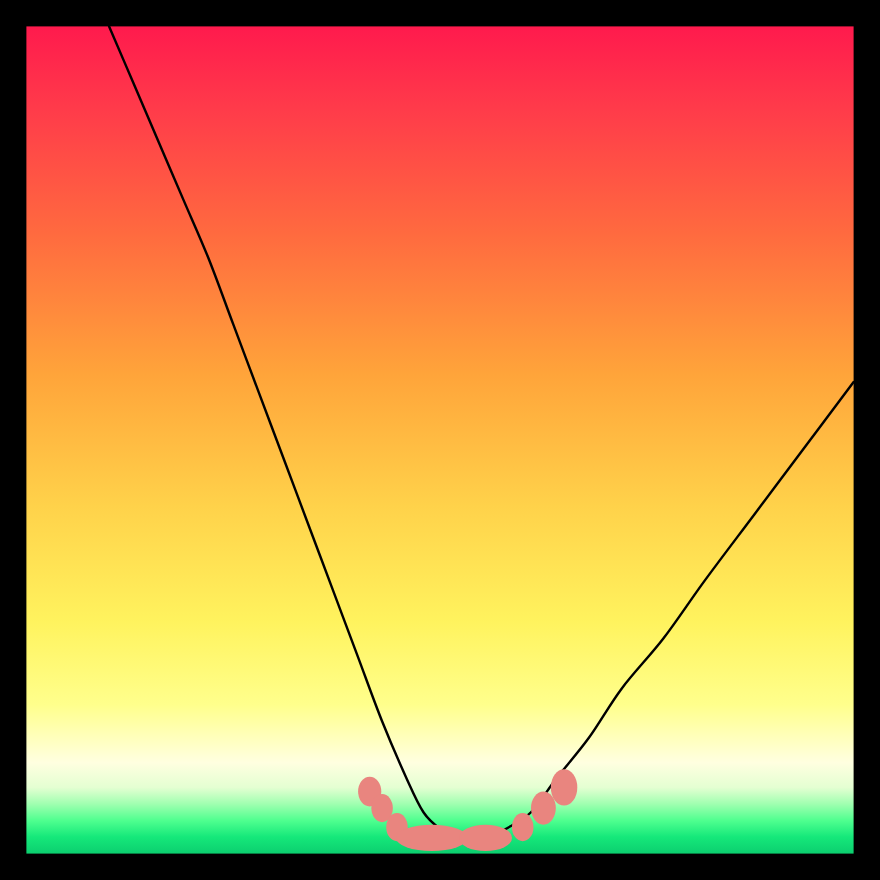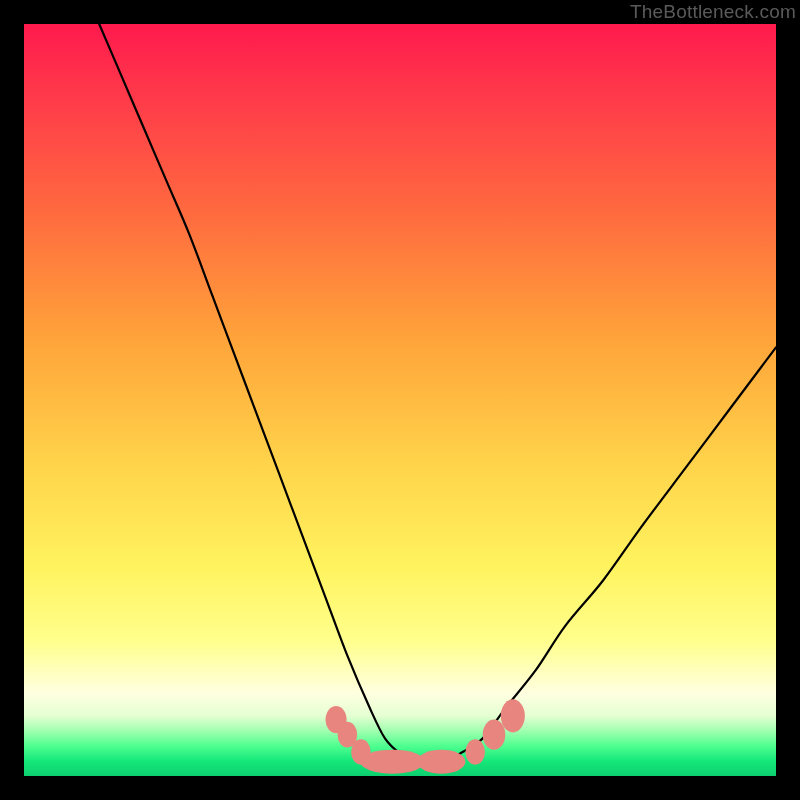--- a/index.html
+++ b/index.html
@@ -62,21 +62,20 @@
     left: 0;
     width: 752px;
     height: 752px;
     overflow: visible;
   }
 </style>
 </head>
 <body>
 
 <div class="frame">
-  <div class="attribution">TheBottleneck.com</div>
 
   <div class="plot-area">
     <svg class="curve" viewBox="0 0 752 752" preserveAspectRatio="none">
       <path id="curve-path" fill="none" stroke="#000000" stroke-width="2.2" stroke-linecap="round" stroke-linejoin="round" d="M 75.20 0.00 C 78.96 8.77, 90.24 35.09, 97.76 52.64 C 105.28 70.19, 112.80 87.73, 120.32 105.28 C 127.84 122.83, 135.36 140.37, 142.88 157.92 C 150.40 175.47, 157.92 191.76, 165.44 210.56 C 172.96 229.36, 180.48 250.67, 188.00 270.72 C 195.52 290.77, 203.04 310.83, 210.56 330.88 C 218.08 350.93, 225.60 370.99, 233.12 391.04 C 240.64 411.09, 248.16 431.15, 255.68 451.20 C 263.20 471.25, 270.72 491.31, 278.24 511.36 C 285.76 531.41, 293.28 551.47, 300.80 571.52 C 308.32 591.57, 315.84 612.88, 323.36 631.68 C 330.88 650.48, 339.65 670.53, 345.92 684.32 C 352.19 698.11, 355.95 706.88, 360.96 714.40 C 365.97 721.92, 370.99 725.68, 376.00 729.44 C 381.01 733.20, 386.03 735.71, 391.04 736.96 C 396.05 738.21, 401.07 736.96, 406.08 736.96 C 411.09 736.96, 416.11 738.21, 421.12 736.96 C 426.13 735.71, 429.89 733.20, 436.16 729.44 C 442.43 725.68, 451.20 721.92, 458.72 714.40 C 466.24 706.88, 472.51 695.60, 481.28 684.32 C 490.05 673.04, 501.33 660.51, 511.36 646.72 C 521.39 632.93, 530.16 616.64, 541.44 601.60 C 552.72 586.56, 566.51 572.77, 579.04 556.48 C 591.57 540.19, 602.85 522.64, 616.64 503.84 C 630.43 485.04, 646.72 463.73, 661.76 443.68 C 676.80 423.63, 691.84 403.57, 706.88 383.52 C 721.92 363.47, 744.48 333.39, 752.00 323.36"></path>
       <g id="marker-layer">
           <ellipse cx="312.08" cy="695.60" rx="10.53" ry="13.54" fill="#e9857f"></ellipse>
           <ellipse cx="323.36" cy="710.64" rx="9.78" ry="12.78" fill="#e9857f"></ellipse>
           <ellipse cx="336.90" cy="727.94" rx="9.78" ry="12.78" fill="#e9857f"></ellipse>
           <ellipse cx="368.48" cy="737.71" rx="32.34" ry="12.03" fill="#e9857f"></ellipse>
           <ellipse cx="417.36" cy="737.71" rx="24.06" ry="12.03" fill="#e9857f"></ellipse>

